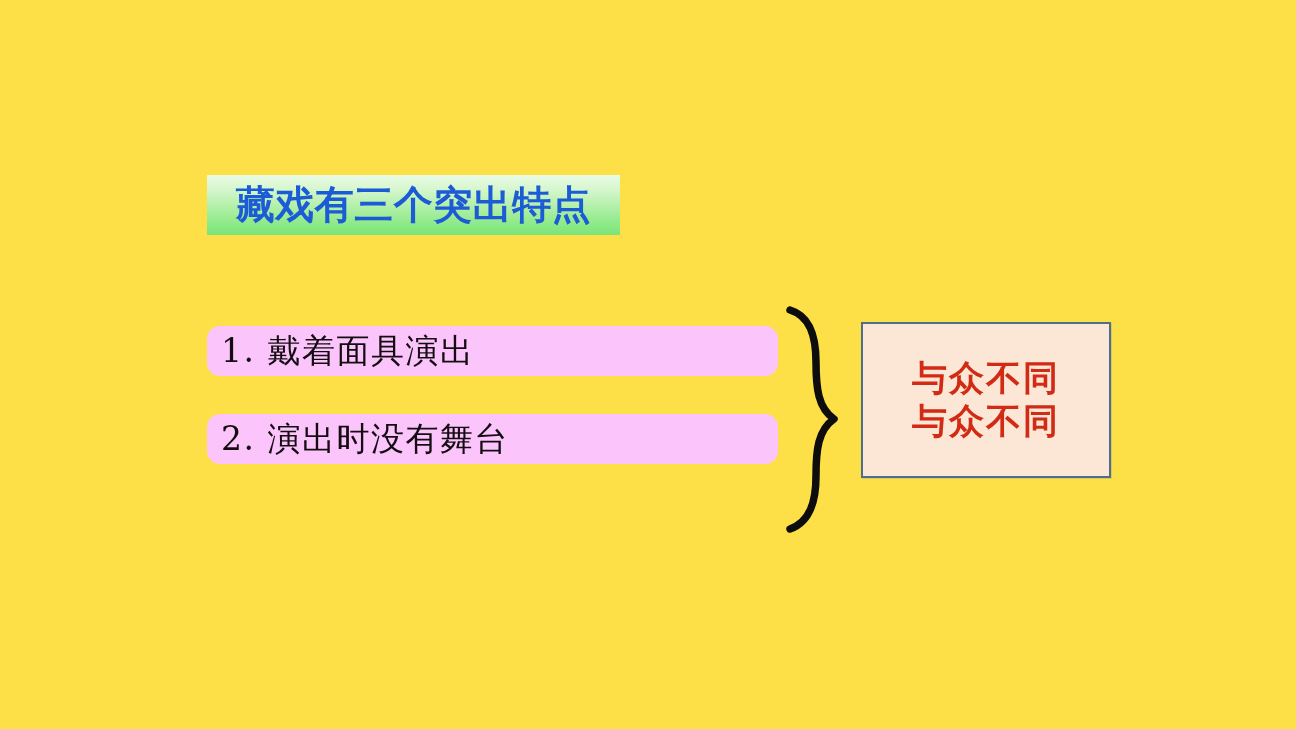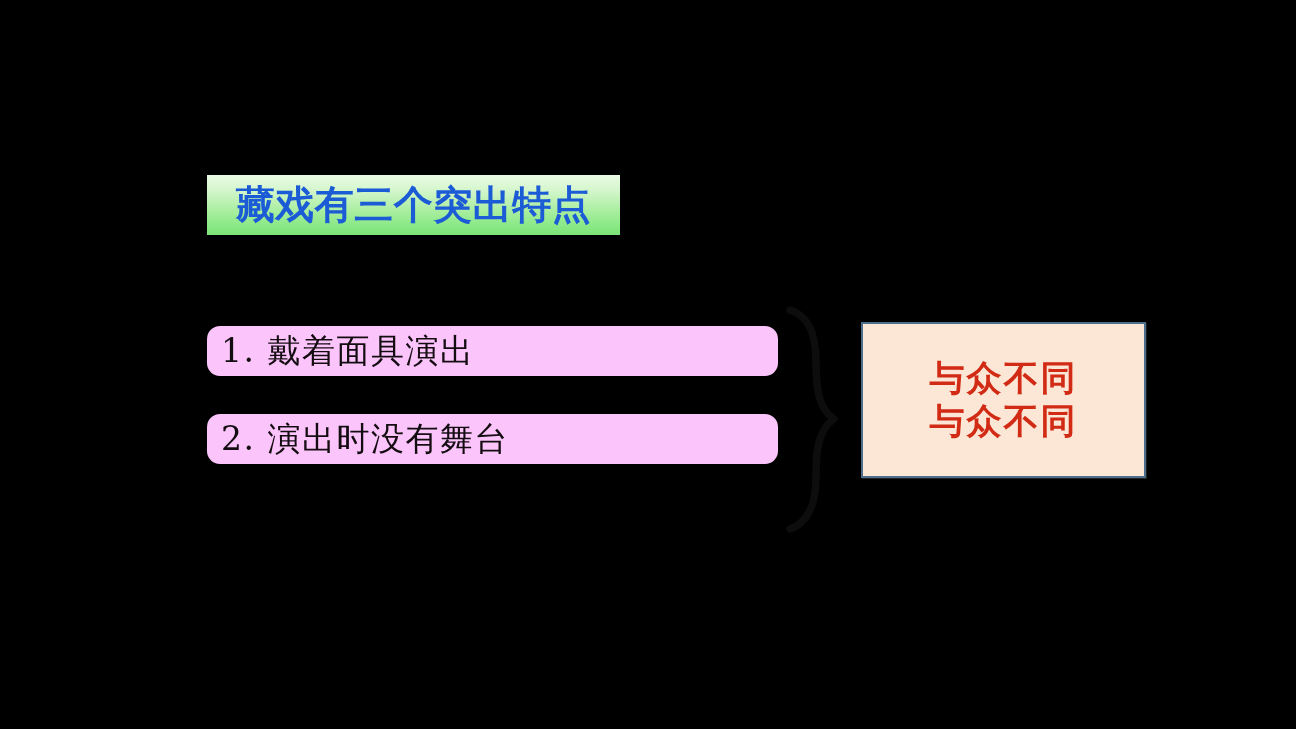--- a/index.html
+++ b/index.html
@@ -10,21 +10,21 @@
     width: 1296px;
     height: 729px;
     background: #ffffff;
     font-family: "Liberation Sans", sans-serif;
     overflow: hidden;
   }
   #slide {
     position: relative;
     width: 1296px;
     height: 729px;
-    background: #000000;
+    background: #fde047;
   }
 
   
   #title-banner {
     position: absolute;
     left: 207px;
     top: 175px;
     width: 413px;
     height: 60px;
     background: linear-gradient(to bottom, #eafbe6 0%, #d4f6cc 25%, #a9eea0 60%, #86e882 88%, #7ce37a 100%);
@@ -84,21 +84,21 @@
     width: 52px;
     height: 240px;
     overflow: visible;
   }
 
   
   #conclusion-box {
     position: absolute;
     left: 861px;
     top: 322px;
-    width: 285px;
+    width: 250px;
     height: 156px;
     background: #fce6d5;
     border: 2px solid #4e6f8c;
     box-sizing: border-box;
     display: flex;
     flex-direction: column;
     align-items: center;
     justify-content: center;
     box-shadow: 1px 1px 0 rgba(120,140,160,0.25);
   }

